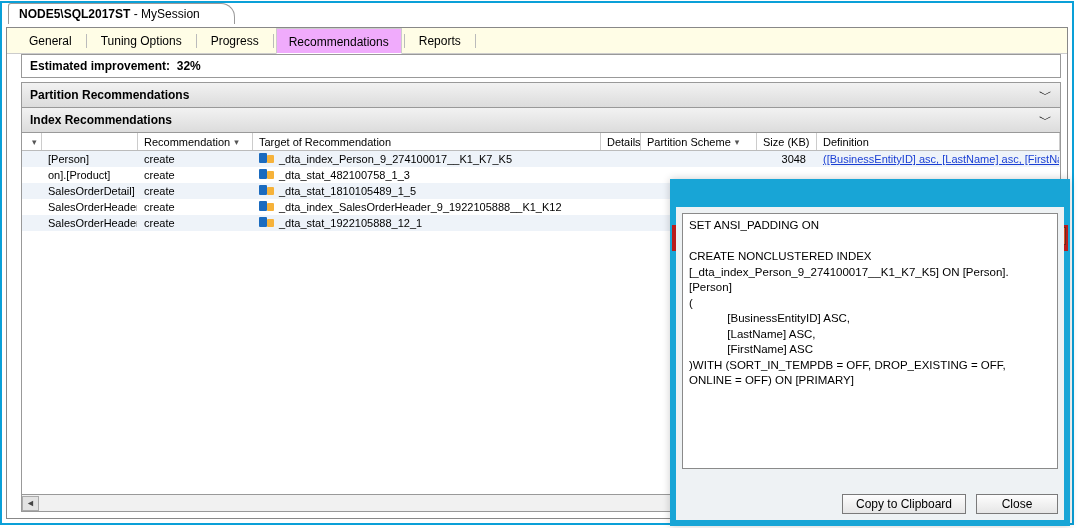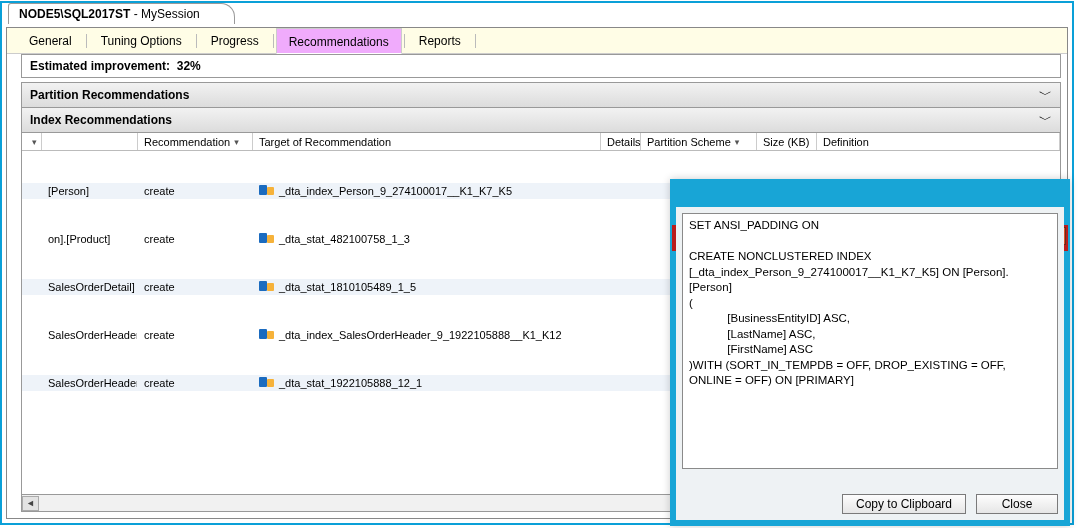--- a/index.html
+++ b/index.html
@@ -35,21 +35,21 @@
   .content-area { position:absolute; top:26px; left:6px; right:6px; bottom:6px; display:flex; flex-direction:column;padding-left:8px; }
   .improvement-bar { border:1px solid #999; background:#fff; padding:4px 8px; font-size:12px; }
   .improvement-bar b { font-weight:bold; }
   .section-hdr { background: linear-gradient(#f2f2f2,#dcdcdc); border:1px solid #999; margin-top:4px; padding:3px 8px; font-size:12px; font-weight:bold; display:flex; align-items:center; justify-content:space-between; }
   .section-hdr .chev { font-weight:normal; font-size:13px; }
   .grid-wrap { border:1px solid #999; border-top:none; flex:1; display:flex; flex-direction:column; overflow:hidden; }
   .grid-head { display:flex; background:#fff; border-bottom:1px solid #bbb; height:18px; font-size:11px; }
   .grid-head .col { border-right:1px solid #ccc; padding:2px 6px; display:flex; align-items:center; white-space:nowrap; }
   .grid-head .col .drop { margin-left:4px; font-size:9px; color:#555; }
   .grid-body { flex:1; overflow:auto; }
-  .row { display:flex; height:16px; font-size:11px; align-items:center;margin-top:32px; }
+  .row { display:flex; height:16px; font-size:11px; align-items:center; }
   .row:nth-child(odd){ background:#eef3f9; }
   .row:nth-child(even){ background:#fff; }
   .cell { padding:0 6px; border-right:1px solid transparent; white-space:nowrap; overflow:hidden; display:flex; align-items:center; }
   .cell.link { color:#1a3fd4; text-decoration:underline; cursor:pointer; }
   .c-check { width:20px; flex:0 0 20px; }
   .c-db { width:96px; flex:0 0 96px; }
   .c-rec { width:115px; flex:0 0 115px; }
   .c-target { width:348px; flex:0 0 348px; }
   .c-details { width:40px; flex:0 0 40px; }
   .c-part { width:116px; flex:0 0 116px; }

